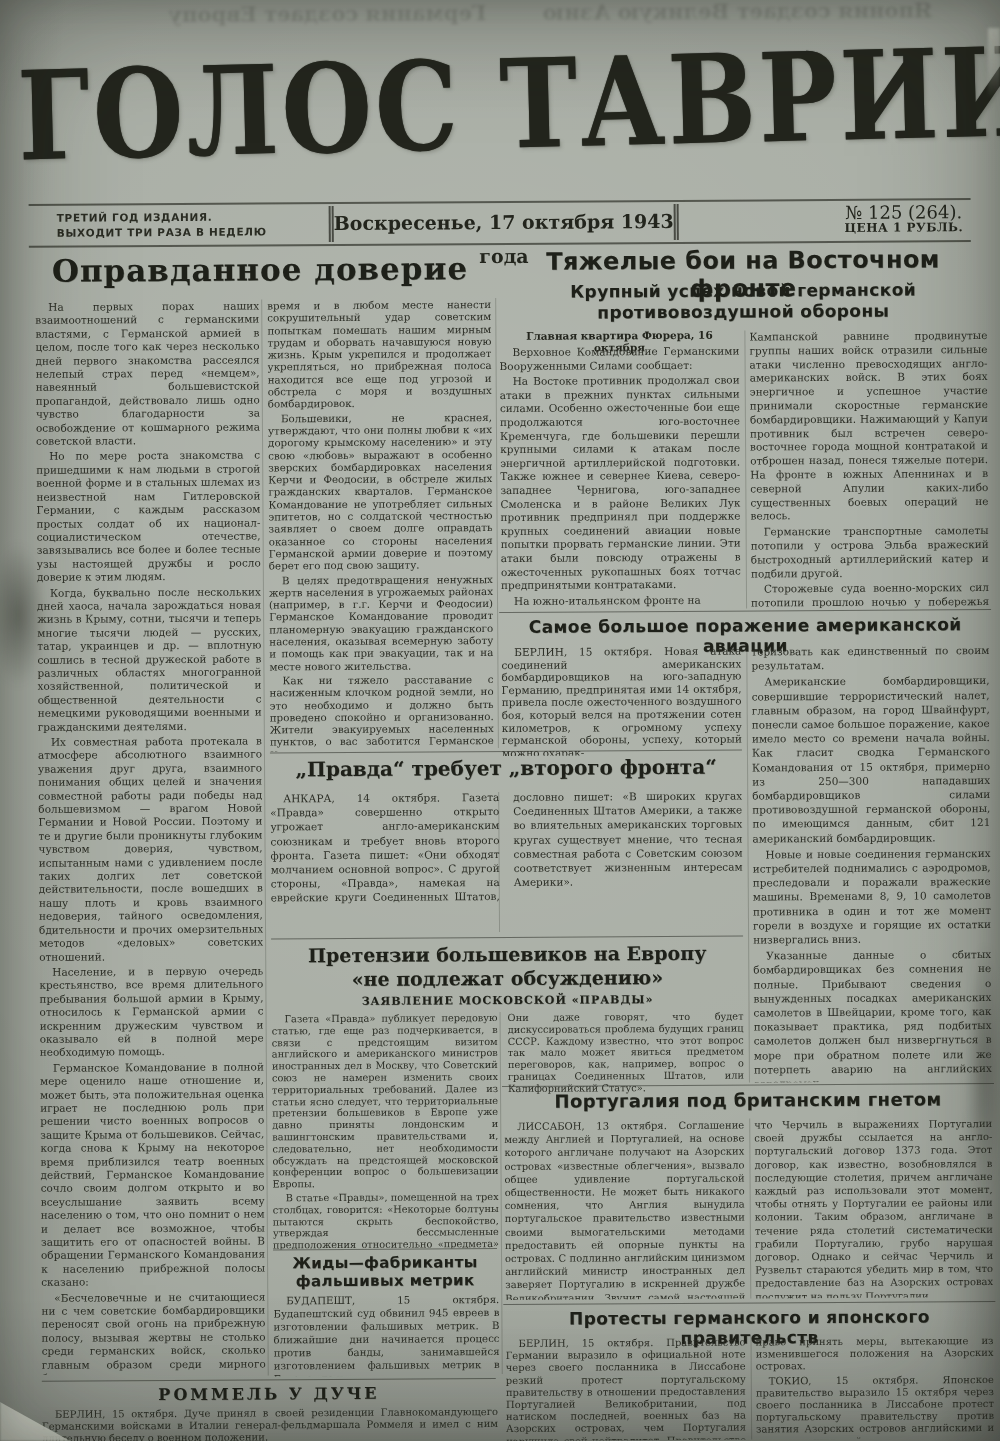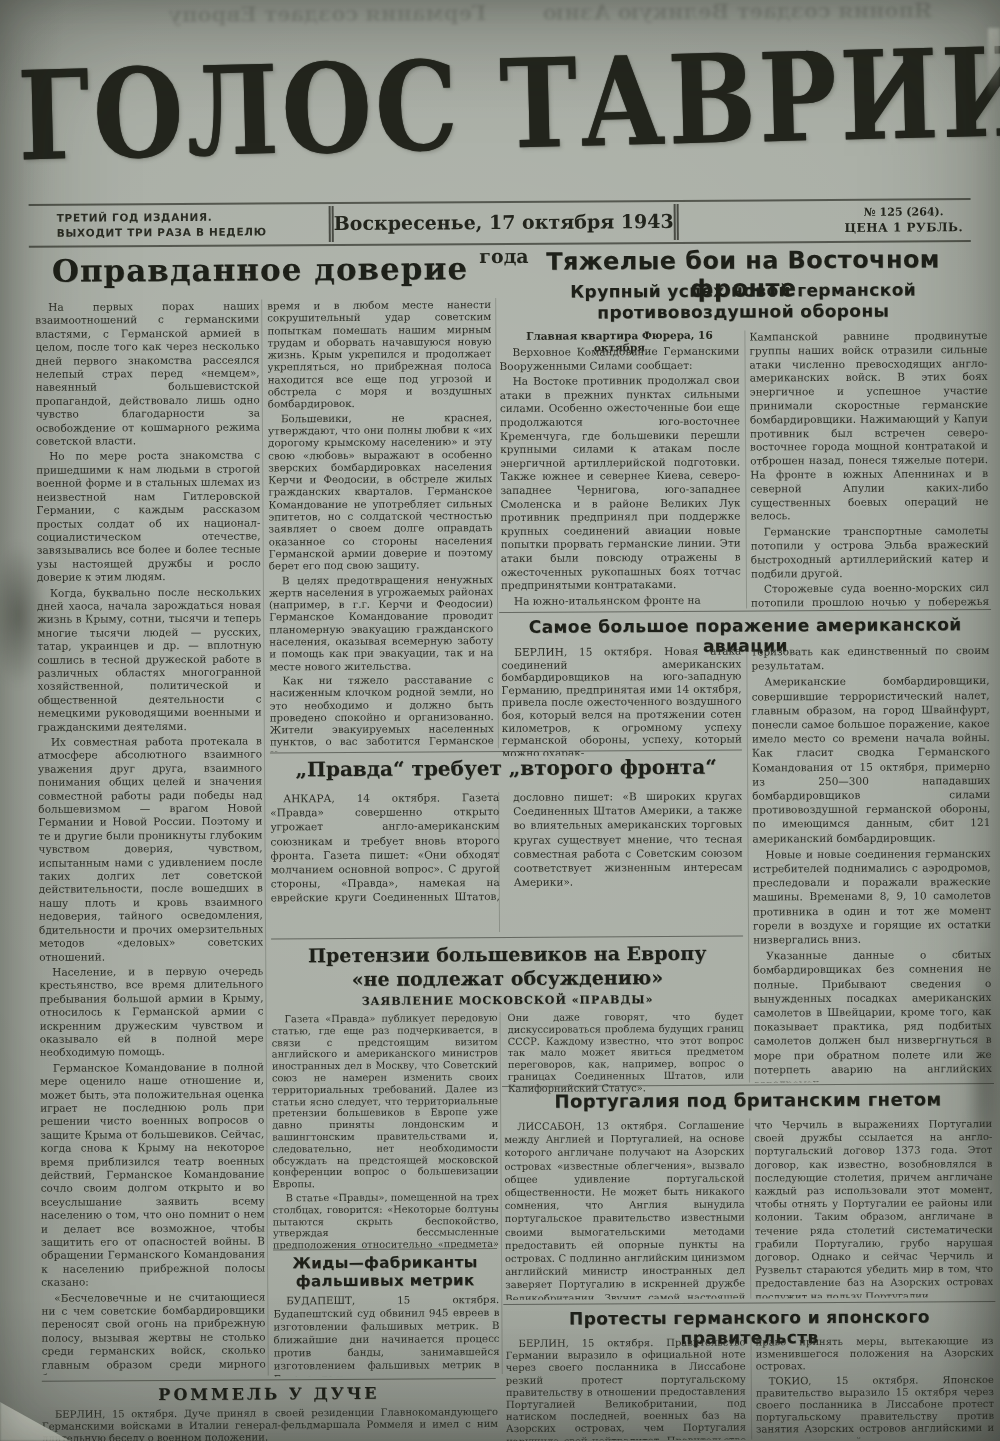--- a/index.html
+++ b/index.html
@@ -47,21 +47,21 @@
     letter-spacing:.7px; line-height:15px; color:#2a2c23;
   }
   .datebox{
     position:absolute; left:330px; top:205px; width:350px; height:36px;
     border-left:5px double rgba(30,32,24,.7); border-right:5px double rgba(30,32,24,.7);
     text-align:center; font-weight:bold; font-size:19px; line-height:34px; color:#23251d;
   }
   .issuebox{
     position:absolute; left:834px; top:206px; width:142px; text-align:center; color:#23251d;
   }
-  .issuebox .num{ font-weight:bold; font-size:11px; line-height:17px; }
+  .issuebox .num{ font-weight:normal; font-size:18px; line-height:17px; }
   .issuebox .price{ font-weight:bold; font-size:12px; line-height:15px; letter-spacing:.5px; }
 
   
   .col{
     position:absolute; text-align:justify; overflow:hidden; color:#2b2d25;
     font-size:10px; line-height:12px;
   }
   .col p{ text-indent:13px; margin:0 0 2px 0; }
   .cont p:first-child{ text-indent:0; }
 

